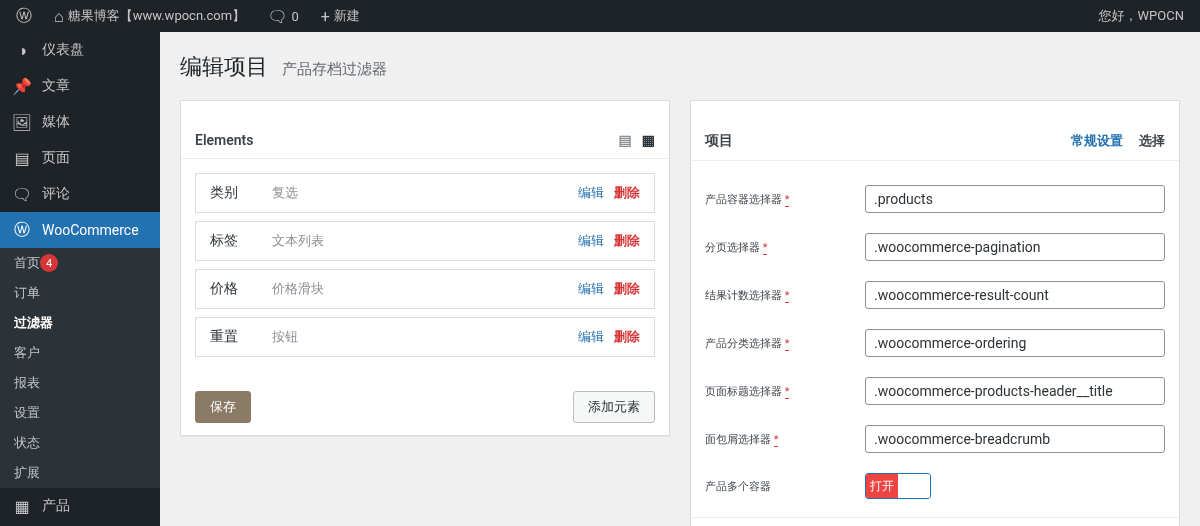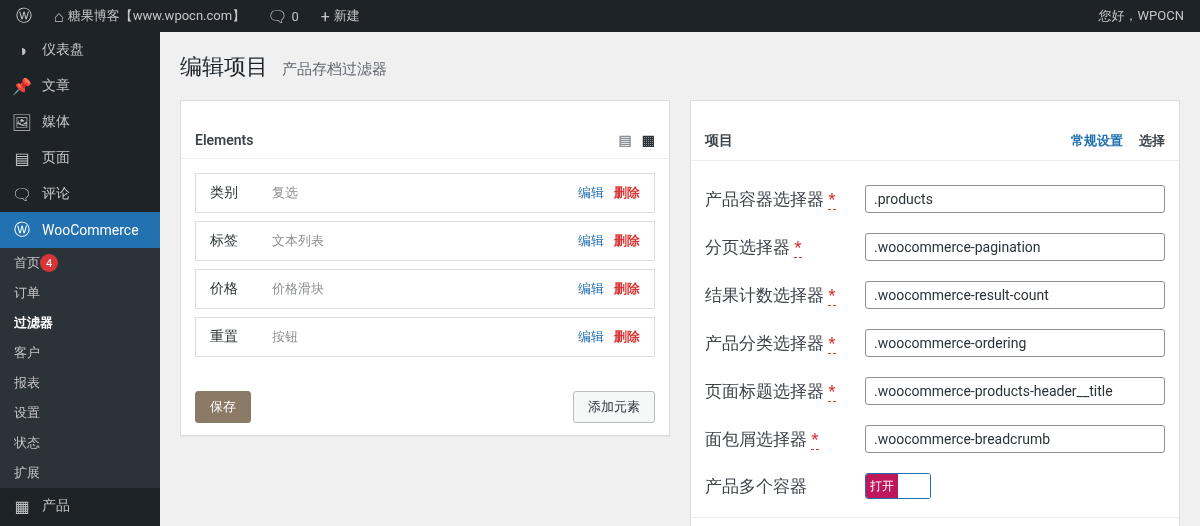--- a/index.html
+++ b/index.html
@@ -45,31 +45,31 @@
     .elem-name { font-size: 14px; color: #2c3338; min-width: 44px; }
     .elem-type { color: #8c8f94; margin-left: 18px; }
     .elem-actions { margin-left: auto; display: flex; gap: 10px; font-size: 13px; }
     .elem-edit { color: #2271b1; cursor: pointer; }
     .elem-del { color: #d63638; cursor: pointer; font-weight: 600; }
     
     .btn { border: 1px solid #bbb; background: #f6f7f7; color: #2c3338; padding: 6px 14px; border-radius: 3px; cursor: pointer; font-size: 13px; }
     .btn-primary { background: #8a7a66; border-color: #8a7a66; color: #fff; }
     
     .field-row { display: flex; align-items: center; padding: 10px 0; }
-    .field-label { width: 160px; font-size: 17px; color: #3c434a; }
+    .field-label { width: 160px; font-size: 11px; color: #3c434a; }
     .field-label .req { color: #d63638; border-bottom: 1px dashed #d63638; }
     .field-input { flex: 1; }
     .field-input input[type=text] { width: 100%; padding: 5px 8px; border: 1px solid #8c8f94; border-radius: 3px; font-size: 14px; color: #2c3338; background: #fff; }
     
     .head-tabs { margin-left: auto; display: flex; gap: 16px; font-size: 13px; font-weight: 700; }
     .head-tab { cursor: pointer; }
     .head-tab.active { color: #2271b1; }
     
     .toggle { display: inline-flex; width: 66px; height: 26px; border: 1px solid #2271b1; border-radius: 3px; overflow: hidden; cursor: pointer; }
-    .toggle-on { background: #be185d; color: #fff; flex: 1; display: flex; align-items: center; justify-content: center; font-size: 12px; }
+    .toggle-on { background: #ef4444; color: #fff; flex: 1; display: flex; align-items: center; justify-content: center; font-size: 12px; }
     .toggle-off { background: #fff; flex: 1; }
     
     .panel-divider { border-top: 1px solid #eee; margin: 8px -14px 0 -14px; padding: 10px 14px 0 14px; display: flex; justify-content: flex-end; gap: 10px; }
     .text-link { color: #8c8f94; cursor: pointer; font-size: 13px; padding: 4px 8px; }
   </style>
 </head>
 <body>
 
 <div class="adminbar">
   <div class="adminbar-left">

